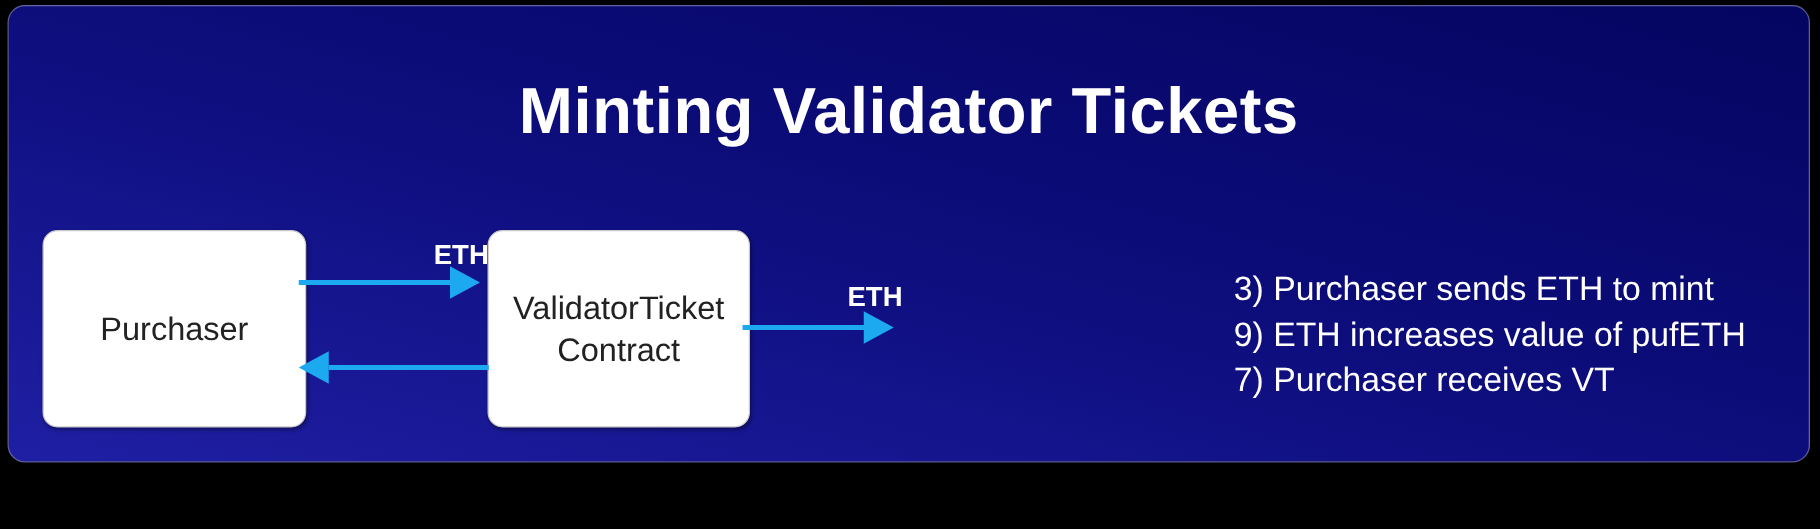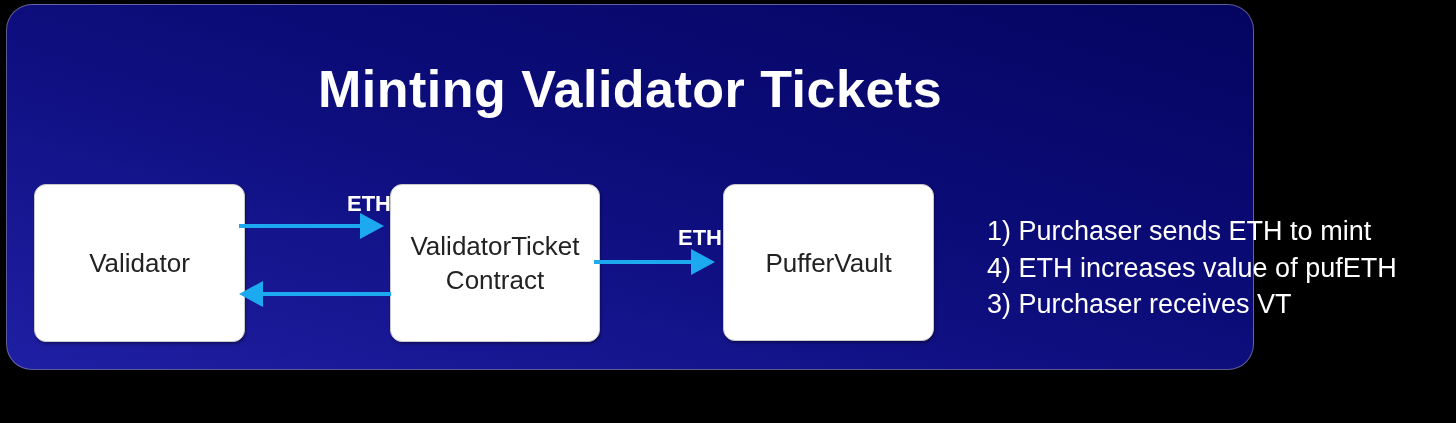--- a/index.html
+++ b/index.html
@@ -14,23 +14,23 @@
   .stage {
     position: relative;
     width: 1456px;
     height: 423px;
     background: #000000;
   }
   .panel {
     position: absolute;
     left: 6px;
     top: 4px;
-    width: 1248px;
+    width: 1442px;
     height: 366px;
-    border-radius: 26px;
+    border-radius: 14px;
     border: 1px solid rgba(160,160,175,0.55);
     background: linear-gradient(to bottom left, #040461 0%, #0d0d7c 50%, #1f1fa4 100%);
     box-sizing: border-box;
     padding-left: 38px;
   }
   .title {
     position: absolute;
     left: 0;
     top: 54px;
     width: 100%;
@@ -100,40 +100,37 @@
 </style>
 </head>
 <body>
 
 <div class="stage">
   <div class="panel">
 
     <div class="title">Minting Validator Tickets</div>
 
     <div class="node node-purchaser">
-      <span>Validator</span>
+      <span>Purchaser</span>
     </div>
     <div class="node node-vt-contract">
       <span>ValidatorTicket Contract</span>
-    </div>
-    <div class="node node-vault">
-      <span>PufferVault</span>
     </div>
 
     <div class="arrow-label" style="left:232px; top:186px; width:152px;">ETH</div>
     <div class="arrow-line" style="left:232px; top:219px; width:128px;"></div>
     <div class="arrow-head right" style="left:353px; top:208px;"></div>
 
     <div class="arrow-line" style="left:256px; top:287px; width:128px;"></div>
     <div class="arrow-head left" style="left:232px; top:276px;"></div>
 
     <div class="arrow-label" style="left:587px; top:220px; width:128px;">ETH</div>
     <div class="arrow-line" style="left:587px; top:255px; width:104px;"></div>
     <div class="arrow-head right" style="left:684px; top:244px;"></div>
 
     <div class="steps">
-      <div>1) Purchaser sends ETH to mint</div>
-      <div>4) ETH increases value of pufETH</div>
-      <div>3) Purchaser receives VT</div>
+      <div>3) Purchaser sends ETH to mint</div>
+      <div>9) ETH increases value of pufETH</div>
+      <div>7) Purchaser receives VT</div>
     </div>
 
   </div>
 </div>
 
 </body></html>

